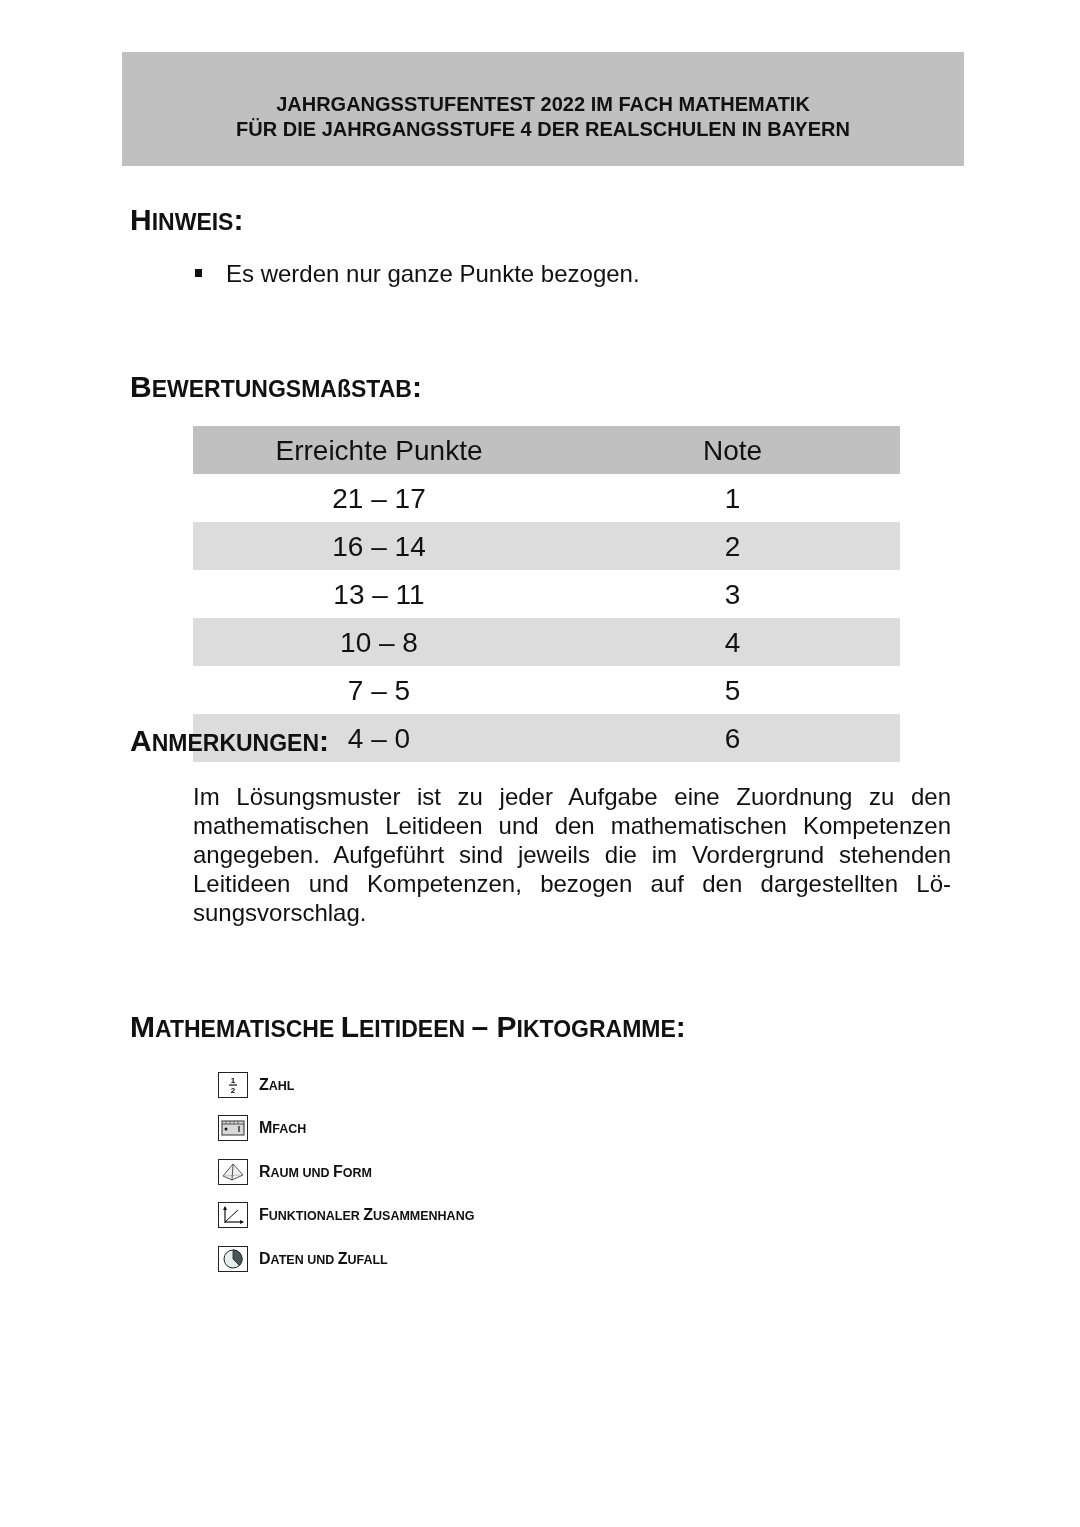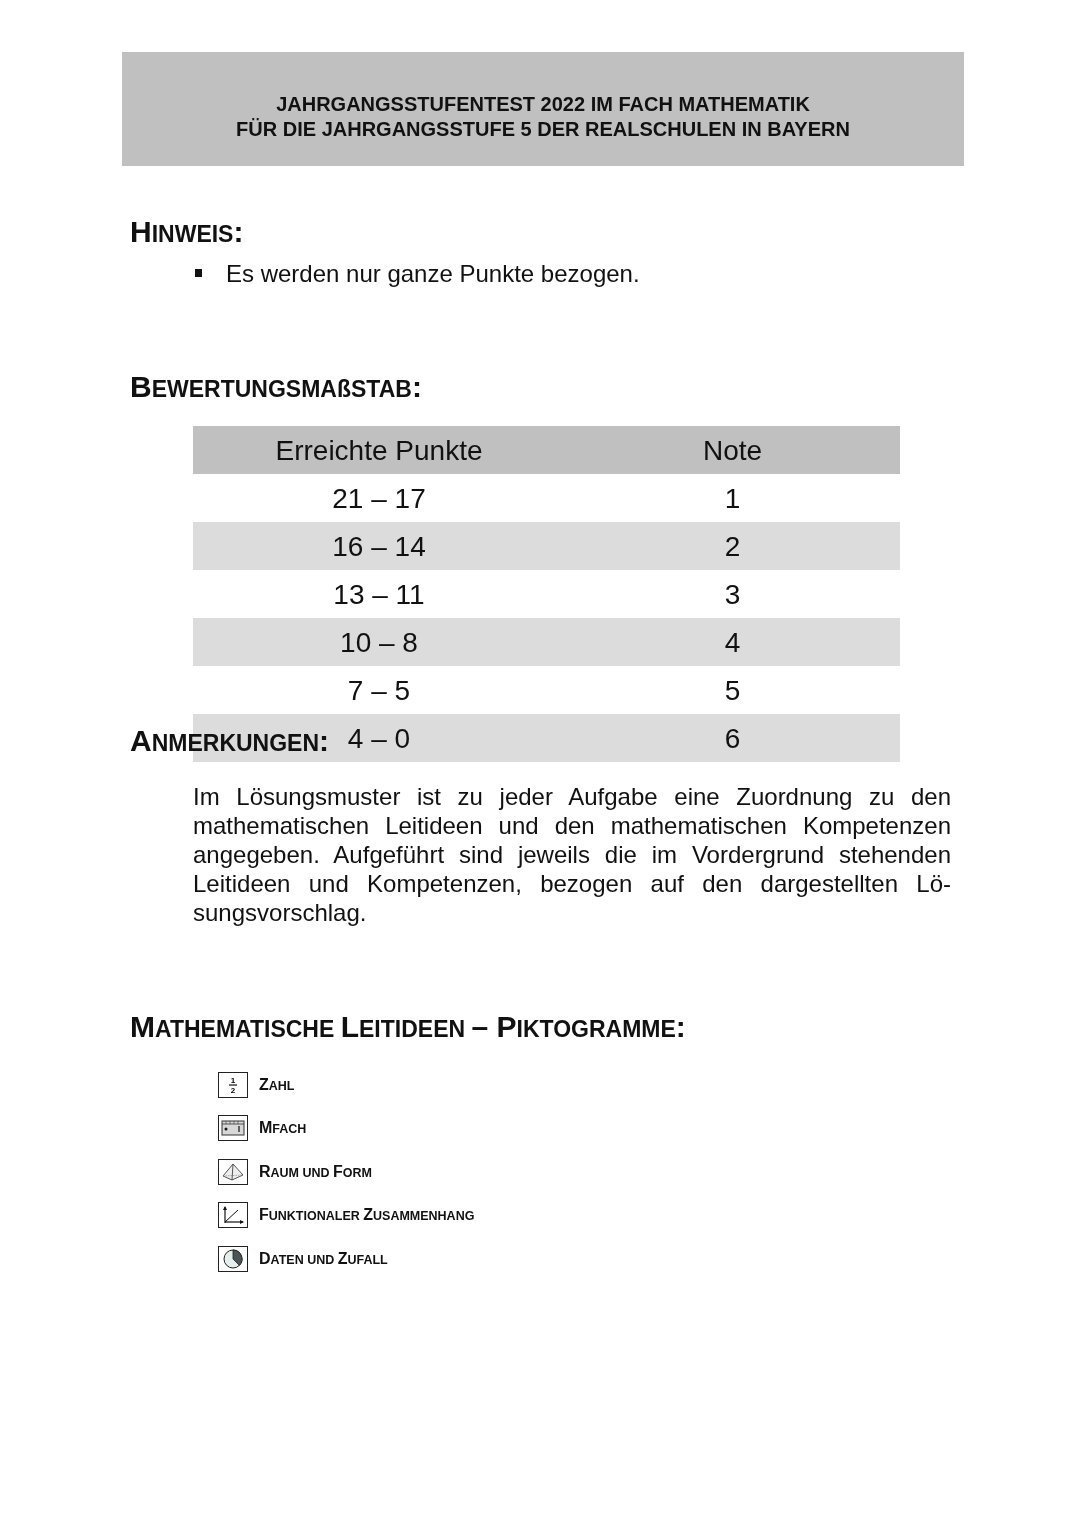--- a/index.html
+++ b/index.html
@@ -24,24 +24,24 @@
   .picto-box { width: 30px; height: 26px; border: 1.5px solid #222; box-sizing: border-box; display: flex; align-items: center; justify-content: center; background: #fff; }
   .picto-label { margin-left: 11px; font-weight: bold; font-size: 16px; letter-spacing: 0px; }
   .picto-label .big { font-size: 16px; }
   .picto-label .small { font-size: 12.5px; }
 </style>
 </head>
 <body>
 
 <div class="header-band">
   <div class="header-line l1">JAHRGANGSSTUFENTEST 2022 IM FACH MATHEMATIK</div>
-  <div class="header-line">FÜR DIE JAHRGANGSSTUFE 5 DER REALSCHULEN IN BAYERN</div>
+  <div class="header-line">FÜR DIE JAHRGANGSSTUFE 4 DER REALSCHULEN IN BAYERN</div>
 </div>
 
-<div class="section-title" style="top:215px;"><span class="sc-big">H</span><span class="sc-small">INWEIS</span><span class="sc-big">:</span></div>
+<div class="section-title" style="top:203px;"><span class="sc-big">H</span><span class="sc-small">INWEIS</span><span class="sc-big">:</span></div>
 
 <ul class="bullets">
   <li><span class="bullet-mark"></span><span>Es werden nur ganze Punkte bezogen.</span></li>
 </ul>
 
 <div class="section-title" style="top:370px;"><span class="sc-big">B</span><span class="sc-small">EWERTUNGSMAßSTAB</span><span class="sc-big">:</span></div>
 
 <table class="grades">
   <tbody>
       <tr>

